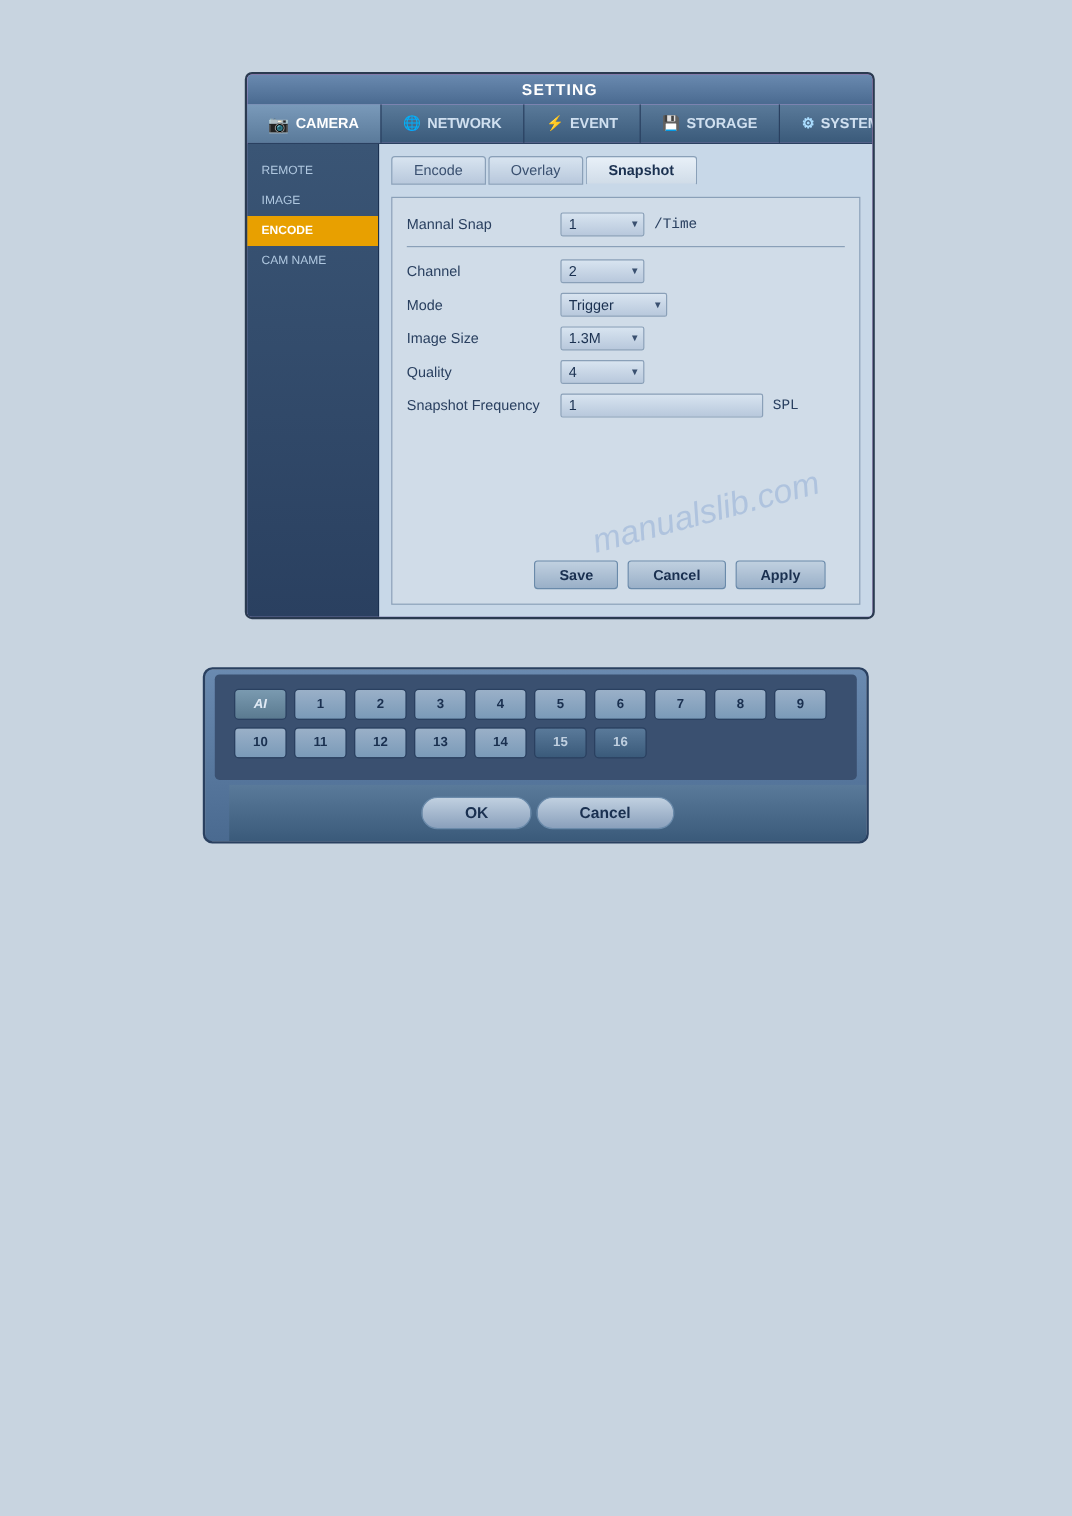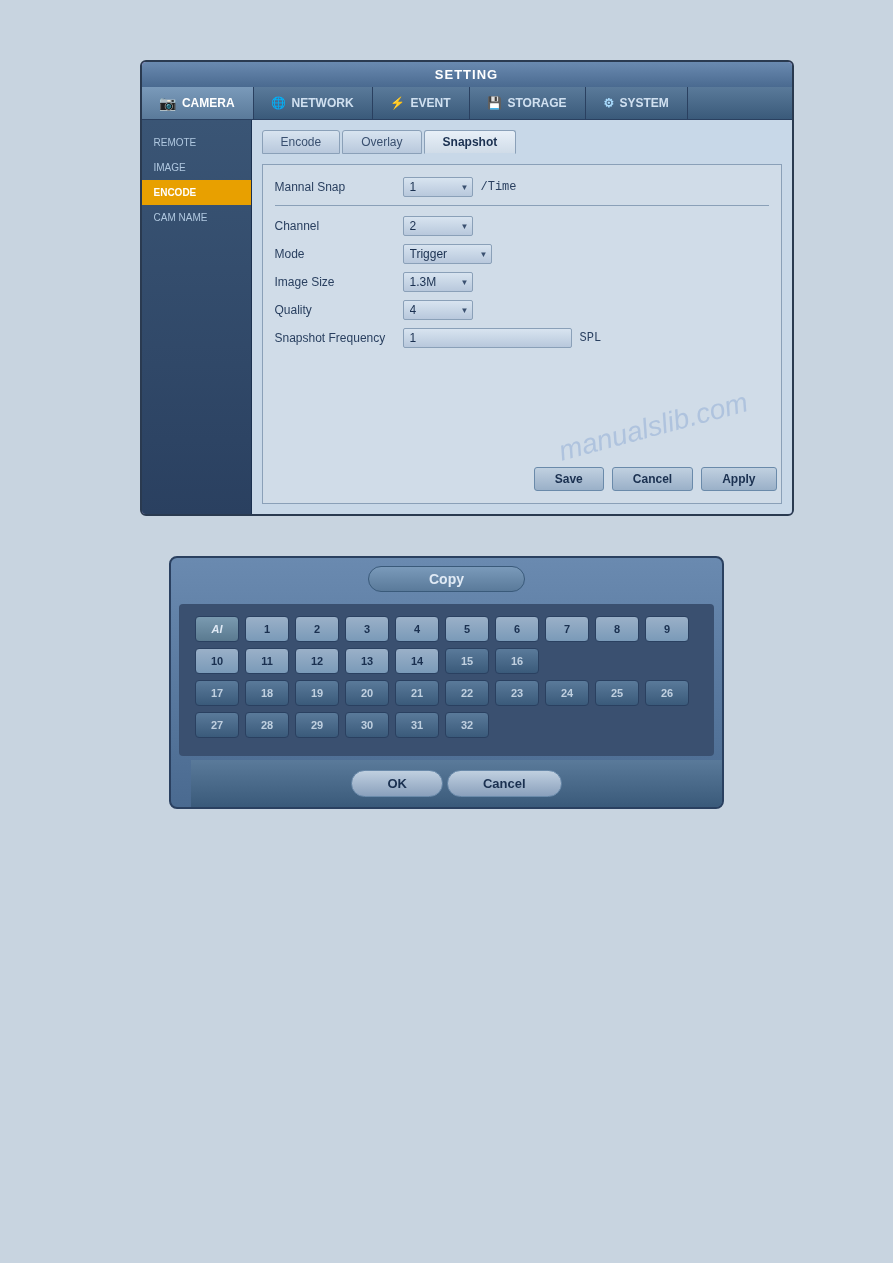--- a/index.html
+++ b/index.html
@@ -14,21 +14,21 @@
     .page-wrapper {
       display: flex;
       flex-direction: column;
       align-items: center;
       padding: 60px 0 40px 0;
       gap: 40px;
     }
 
     
     .setting-panel {
-      width: 654px;
+      width: 525px;
       background: #f0abfc;
       border: 2px solid #2a3a50;
       border-radius: 6px;
       overflow: hidden;
       margin-left: 40px;
     }
 
     .setting-titlebar {
       background: linear-gradient(to bottom, #6a8ab0, #4a6a90);
       text-align: center;
@@ -197,21 +197,21 @@
       padding: 2px 6px;
       font-size: 12px;
       color: #1a3050;
       min-width: 70px;
     }
 
     
     .btn-row {
       position: absolute;
       bottom: 12px;
-      right: 4px;
+      right: 28px;
       display: flex;
       gap: 8px;
     }
 
     .btn {
       padding: 4px 20px;
       border-radius: 3px;
       font-size: 12px;
       cursor: pointer;
       border: 1px solid #6a8aaa;
@@ -449,25 +449,20 @@
             <button class="btn">Apply</button>
           </div>
 
         </div>
       </div>
     </div>
   </div>
 
   <div class="copy-dialog">
 
-    <div class="copy-titlebar">
-      <div class="copy-title-pill">
-        <span>Copy</span>
-      </div>
-    </div>
 
     <div class="copy-channels">
       <div class="channel-row">
         <div class="channel-btn all selected">
           <span>AI</span>
         </div>
         <div class="channel-btn selected">1</div>
         <div class="channel-btn selected">2</div>
         <div class="channel-btn selected">3</div>
         <div class="channel-btn selected">4</div>
@@ -477,38 +472,20 @@
         <div class="channel-btn selected">8</div>
         <div class="channel-btn selected">9</div>
         <div class="channel-btn selected">10</div>
         <div class="channel-btn selected">11</div>
         <div class="channel-btn selected">12</div>
         <div class="channel-btn selected">13</div>
         <div class="channel-btn selected">14</div>
         <div class="channel-btn">15</div>
         <div class="channel-btn">16</div>
       </div>
-      <div class="channel-row">
-        <div class="channel-btn">17</div>
-        <div class="channel-btn">18</div>
-        <div class="channel-btn">19</div>
-        <div class="channel-btn">20</div>
-        <div class="channel-btn">21</div>
-        <div class="channel-btn">22</div>
-        <div class="channel-btn">23</div>
-        <div class="channel-btn">24</div>
-        <div class="channel-btn">25</div>
-        <div class="channel-btn">26</div>
-        <div class="channel-btn">27</div>
-        <div class="channel-btn">28</div>
-        <div class="channel-btn">29</div>
-        <div class="channel-btn">30</div>
-        <div class="channel-btn">31</div>
-        <div class="channel-btn">32</div>
-      </div>
     </div>
 
     <div class="copy-footer">
       <button class="copy-btn">OK</button>
       <button class="copy-btn">Cancel</button>
     </div>
 
   </div>
 
 </div>

